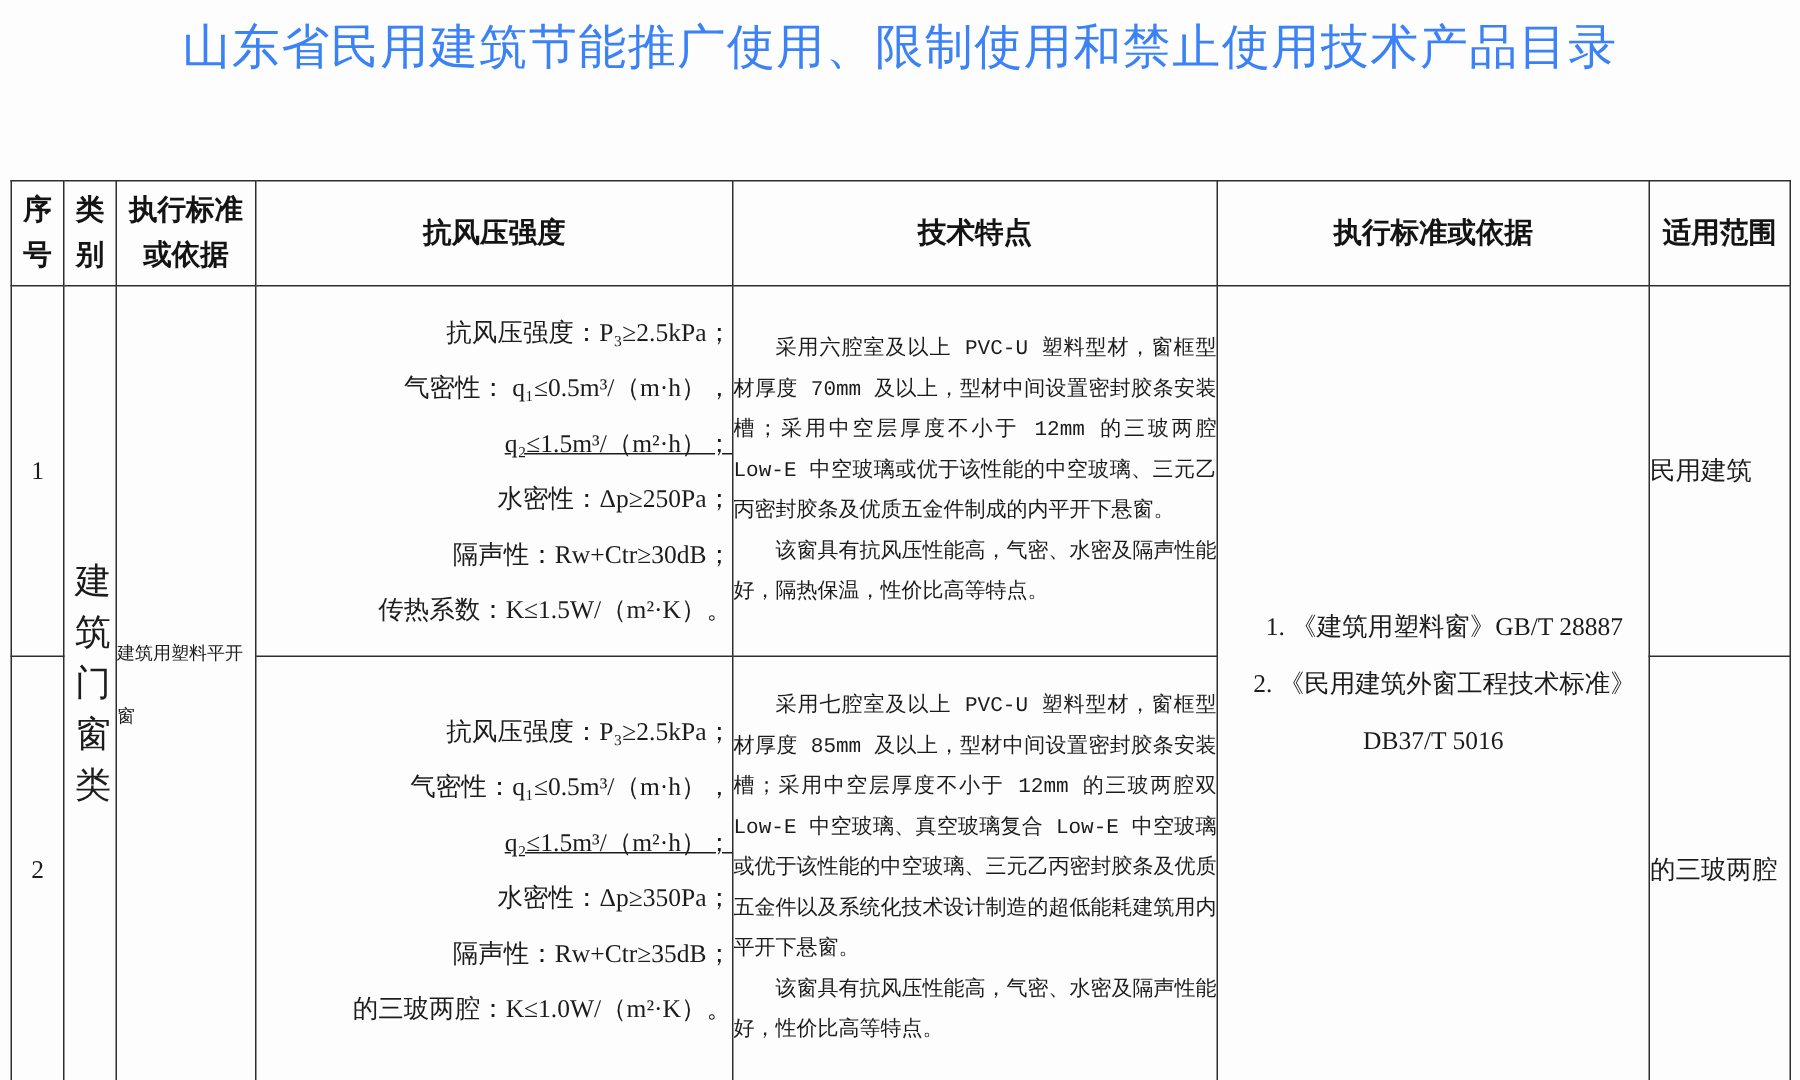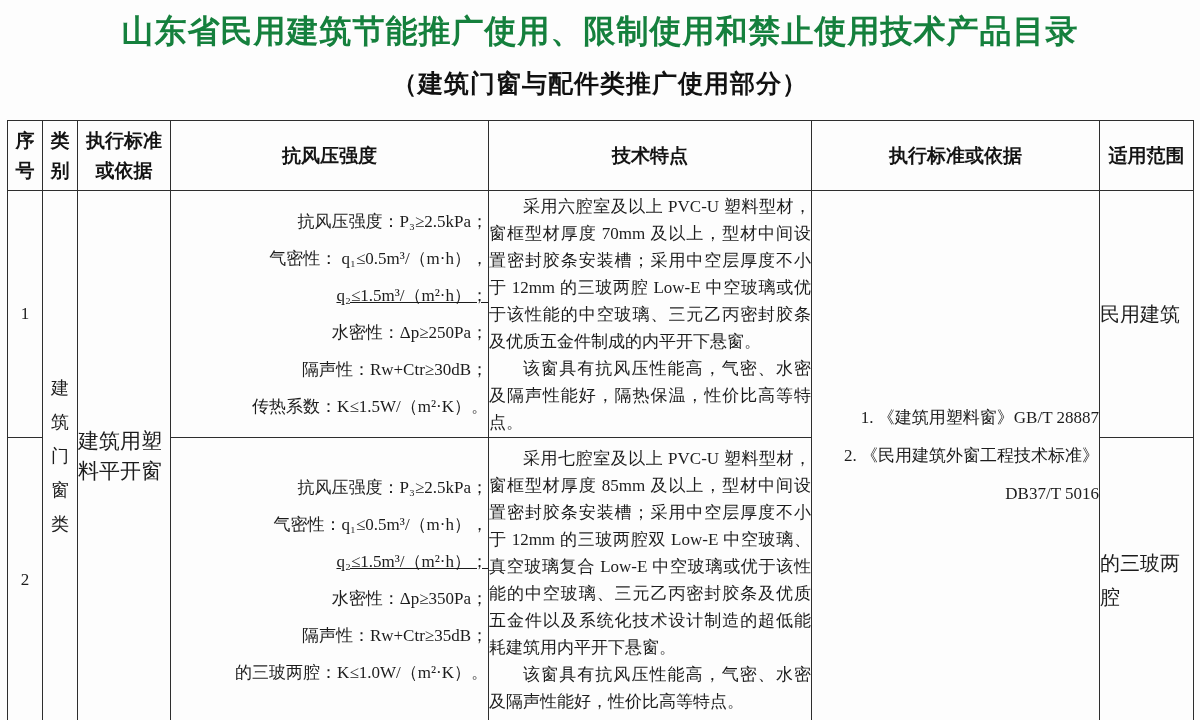--- a/index.html
+++ b/index.html
@@ -9,24 +9,24 @@
     color:#1c1c1c;
     font-family:"Liberation Serif","DejaVu Serif",serif;
     overflow:hidden;
   }
   .page{position:relative;width:1200px;height:720px;}
 
   .doc-title{
     margin:10px 0 0 0;
     text-align:center;
     font-family:"Liberation Sans","DejaVu Sans",sans-serif;
-    font-weight:bold;
+    font-weight:normal;
     font-size:32px;
     letter-spacing:1px;
-    color:#15803d;
+    color:#3b82f6;
   }
   .doc-subtitle{
     margin:13px 0 0 0;
     text-align:center;
     font-family:"Liberation Sans","DejaVu Sans",sans-serif;
     font-weight:bold;
     font-size:25px;
     letter-spacing:1px;
     color:#111;
   }
@@ -59,56 +59,56 @@
   .row-2 td{height:283px;}
 
   td.c-no{text-align:center;font-size:17px;}
 
   td.c-cat{vertical-align:middle;}
   .vert-text{
     width:20px;
     margin:0 auto;
     word-break:break-all;
     line-height:34px;
-    font-size:18px;
+    font-size:24px;
     text-align:center;
   }
 
-  td.c-prod{padding:0 2px 0 3px;line-height:30px;font-size:21px;}
+  td.c-prod{padding:0 2px 0 3px;line-height:42px;font-size:12px;}
 
   td.c-perf{vertical-align:middle;padding:4px 4px 4px 11px;}
   .perf-line{line-height:37px;white-space:nowrap;text-align:right;}
   .perf-line.indent{padding-left:83px;text-decoration:underline;}
 
   td.c-feat{vertical-align:top;padding:3px 5px 0 6px;}
   .feat-para{
     margin:0;
     text-indent:2em;
     text-align:justify;
     line-height:27px;
-    font-size:17px;
+    font-size:14px;
+    font-family:Liberation Mono, monospace;
   }
 
   td.c-std{vertical-align:middle;padding:0 4px 0 1px;}
   .std-item{
     line-height:38px;
     text-indent:15px;
-    text-align:right;
+    text-align:center;
     font-size:17px;
   }
 
-  td.c-scope{vertical-align:middle;padding:2px 2px 2px 5px;line-height:34px;font-size:20px;}
+  td.c-scope{vertical-align:middle;padding:2px 2px 2px 5px;line-height:34px;font-size:17px;}
 </style>
 </head>
 <body>
 
 <div class="page">
 
   <h1 class="doc-title">山东省民用建筑节能推广使用、限制使用和禁止使用技术产品目录</h1>
-  <h2 class="doc-subtitle">（建筑门窗与配件类推广使用部分）</h2>
 
   <table class="catalog">
     <colgroup>
       <col style="width:35px">
       <col style="width:35px">
       <col style="width:93px">
       <col style="width:318px">
       <col style="width:323px">
       <col style="width:288px">
       <col style="width:94px">

